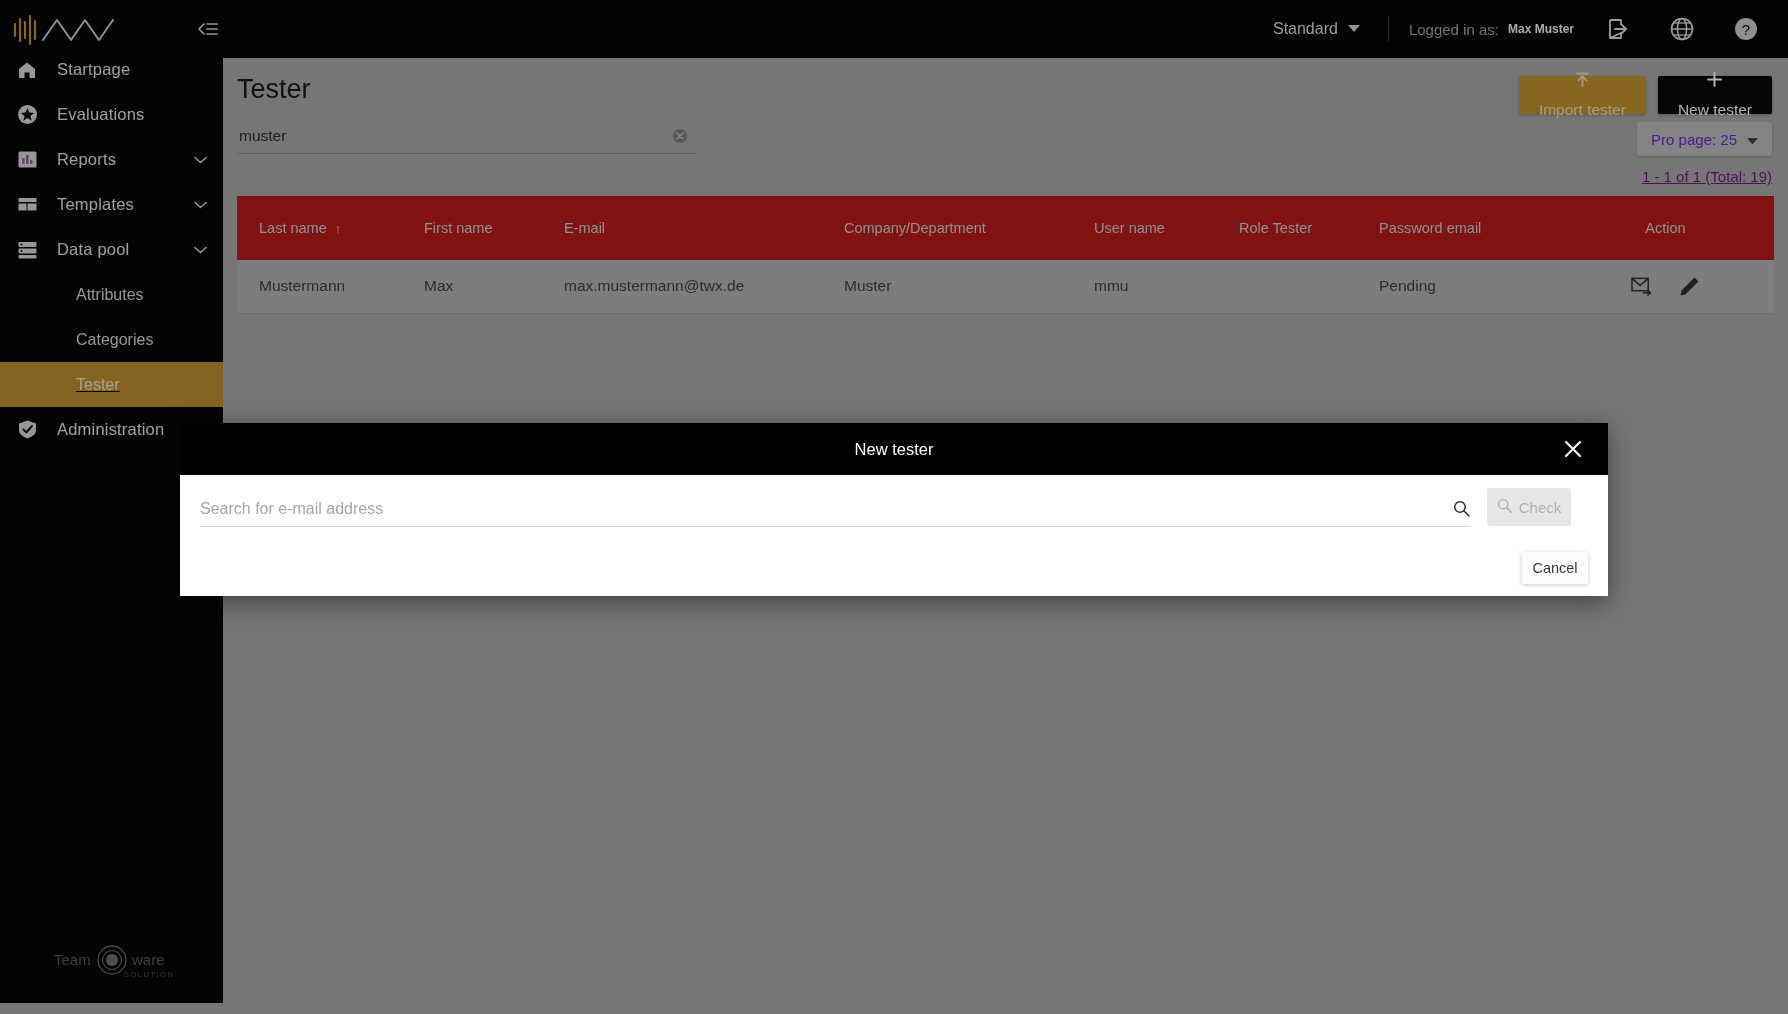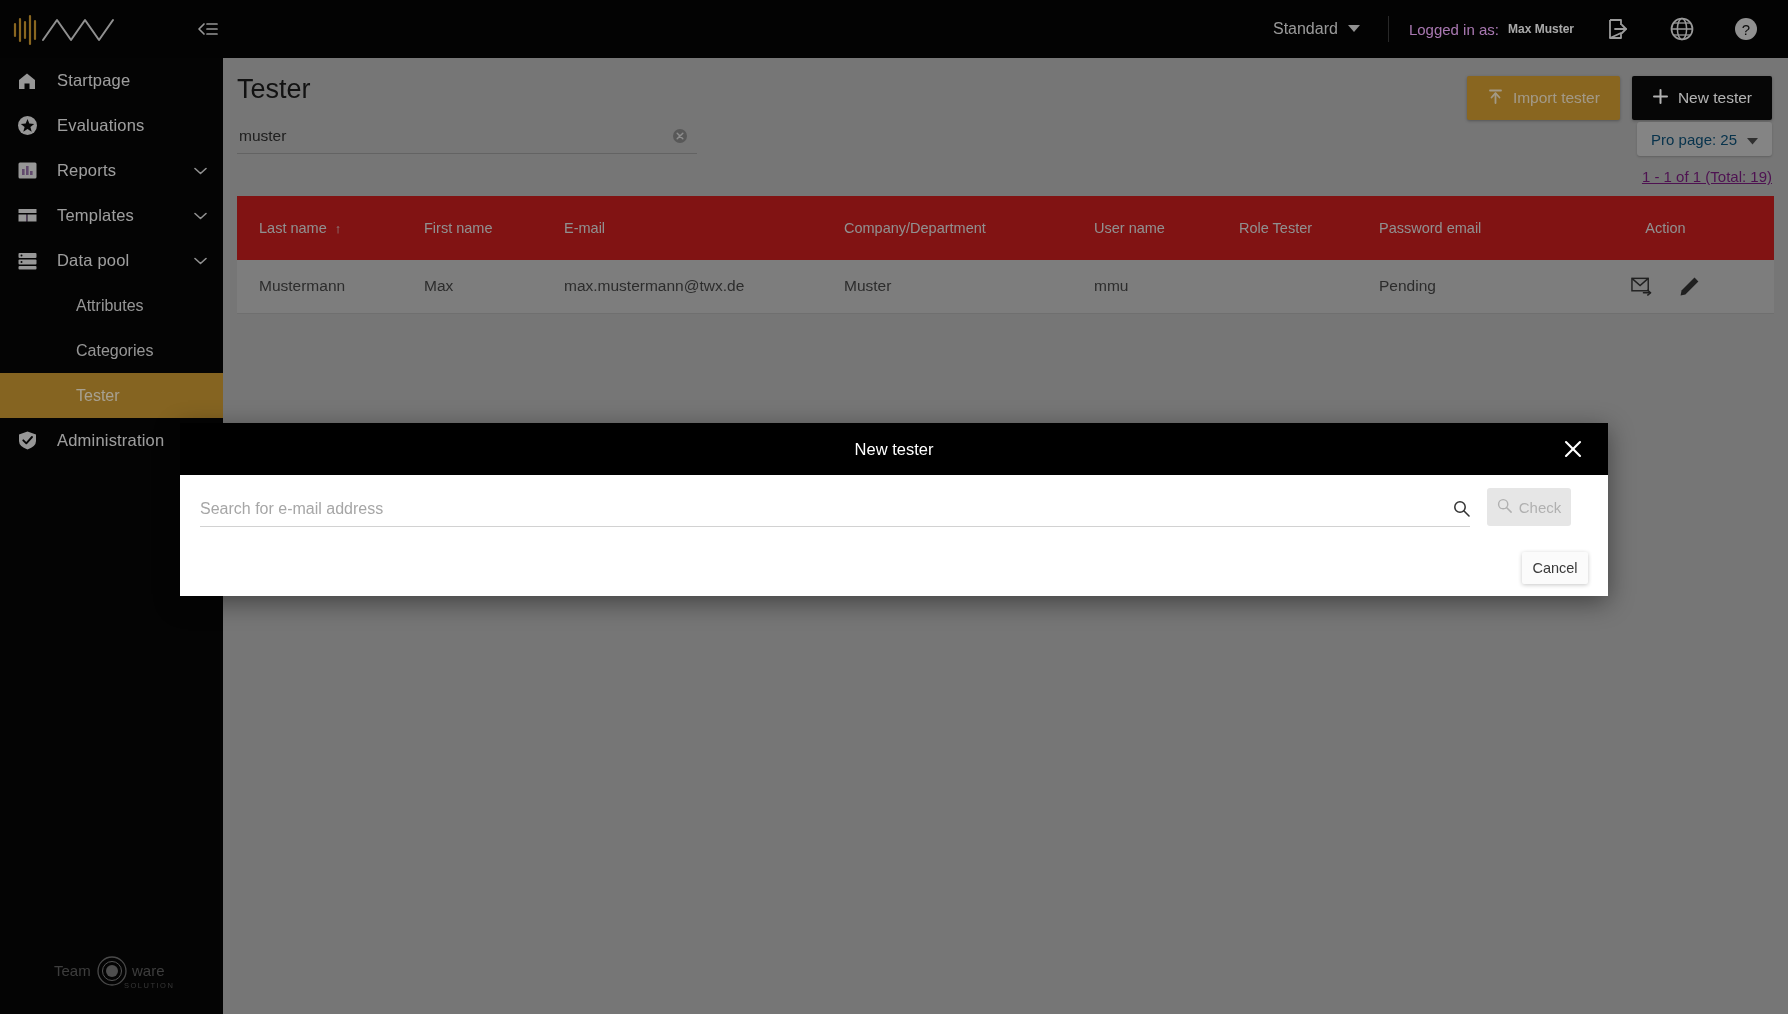--- a/index.html
+++ b/index.html
@@ -39,38 +39,39 @@
     color: #dcdcdc; font-size: 16px;
     cursor: pointer;
     padding: 4px 8px;
   }
   .tb-divider {
     width: 1px; height: 26px;
     background: #3a3a3a;
     margin: 0 20px;
   }
   .tb-loginas {
-    color: #f0abfc; font-size: 15px;
+    color: #a3a3a3; font-size: 15px;
     margin-right: 9px;
   }
   .tb-username {
     color: #f2f2f2; font-size: 12px; font-weight: bold;
   }
   .tb-icon {
     width: 40px; height: 40px;
     margin-left: 24px;
     display: flex; align-items: center; justify-content: center;
     cursor: pointer;
   }
 
   
   #sidebar {
-    position: absolute; top: 58px; left: 0;
+    position: absolute; top: 47px; left: 0;
     width: 223px; height: 956px;
     background: #070707;
+    text-decoration: underline;
   }
   .nav-item {
     height: 45px;
     display: flex; align-items: center;
     padding-left: 15px;
     cursor: pointer;
     position: relative;
   }
   .nav-item .nav-icon {
     width: 24px; height: 24px;
@@ -134,40 +135,41 @@
   #search-clear {
     width: 18px; height: 18px; margin-right: 8px;
     margin-bottom: 4px;
     cursor: pointer; flex: 0 0 18px;
   }
   #head-actions {
     position: absolute; right: 16px; top: 18px;
     display: flex; align-items: center; gap: 12px;
   }
   .btn {
-    height: 44px;
+    height: 38px;
     display: inline-flex; align-items: center; justify-content: center;
     gap: 9px;
     padding: 14px 20px;
     font-size: 15.5px;
     border: none; cursor: pointer;
     border-radius: 2px;
     font-family: "Liberation Sans", sans-serif;
     box-shadow: 0 1px 3px rgba(0,0,0,.28);
+    flex-direction: column;
   }
   .btn-gold { background: #c4922e; color: #e9dcc2; }
   .btn-dark { background: #0a0a0a; color: #ffffff; }
   #perpage {
     position: absolute; right: 16px; top: 64px;
     height: 34px; min-width: 118px;
     background: #bdbdbd;
     border-radius: 3px;
     display: flex; align-items: center; justify-content: center;
     gap: 10px; padding: 0 14px;
-    font-size: 15px; color: #0c4a6e;
+    font-size: 15px; color: #6d28d9;
     cursor: pointer;
     box-shadow: 0 1px 2px rgba(0,0,0,.18);
   }
   #pagination {
     position: absolute; right: 16px; top: 110px;
     font-size: 15px; color: #701a75; text-decoration: underline;
   }
 
   
   #table-wrap {

